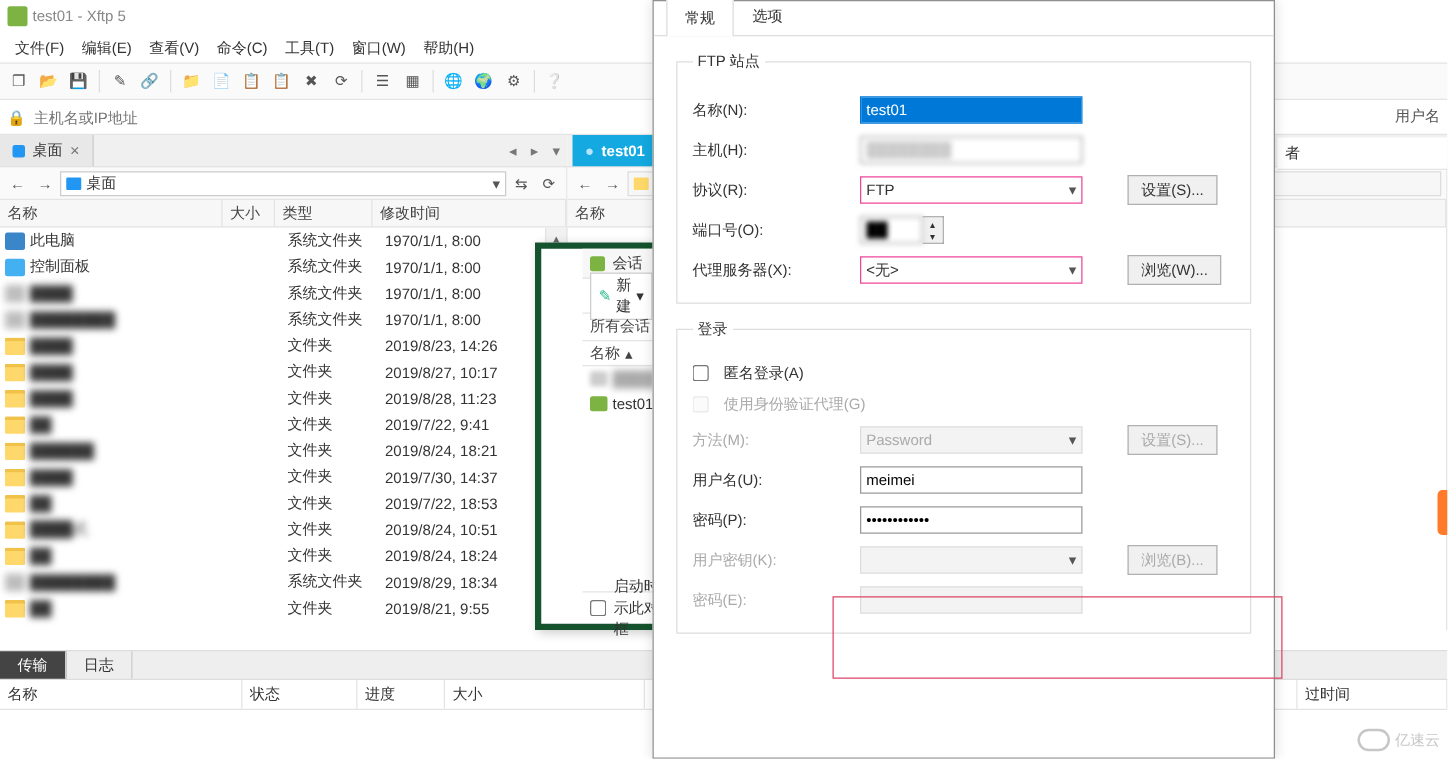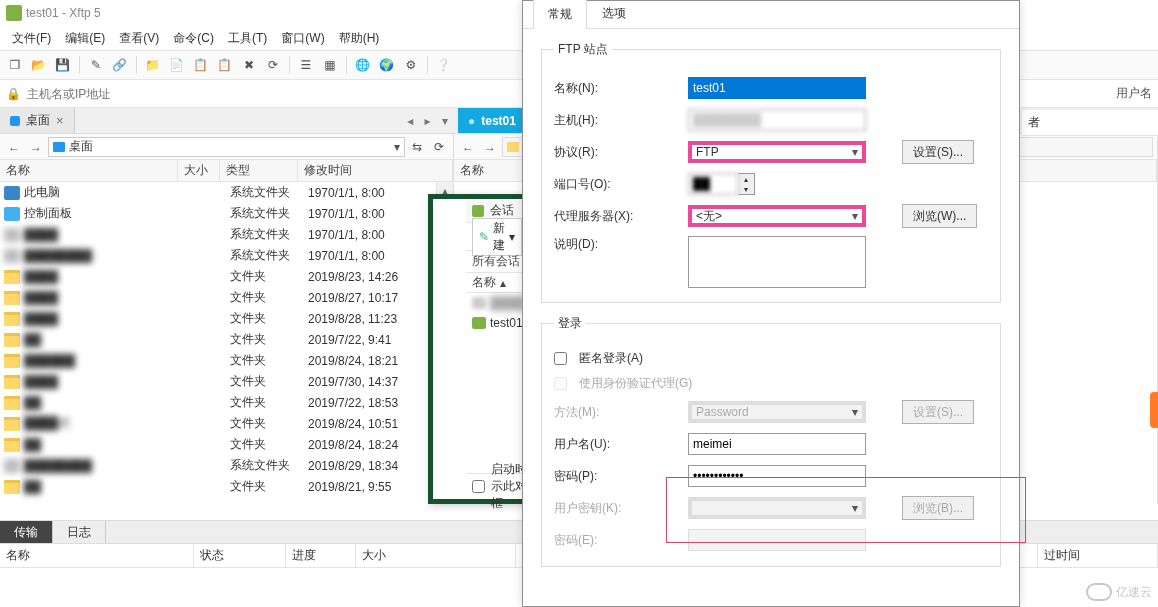--- a/index.html
+++ b/index.html
@@ -96,21 +96,21 @@
 .dialog .dlg-tabs .dt.active { border-color: #ddd; background: #fff; position: relative; top: 1px; font-family: Liberation Mono, monospace; }
 .dialog .body { padding: 0 18px; }
 .dialog fieldset { border: 1px solid #ddd; margin-top: 12px; padding: 10px 12px 14px; }
 .dialog fieldset legend { padding: 0 4px; color: #333; }
 .dialog .form-row { display: flex; align-items: center; margin-top: 8px; gap: 24px; min-height: 24px; }
 .dialog .form-row .lbl { width: 110px; color: #333; }
 .dialog .form-row .lbl.disabled { color: #aaa; }
 .dialog .form-row input[type=text], .dialog .form-row input[type=password] { height: 22px; border: 1px solid #999; padding: 0 4px; width: 178px; background: #fff; }
 .dialog .form-row input.sel { border: 1px solid #0078d7; background: #fff; }
 .dialog .form-row input.sel::selection { background: #0078d7; color: #fff; }
-.dialog .form-row .selbox { height: 22px; border: 4px solid #ec4899; width: 178px; display: flex; align-items: center; padding: 0 4px; background: #fff; }
+.dialog .form-row .selbox { height: 22px; border: 1px solid #ec4899; width: 178px; display: flex; align-items: center; padding: 0 4px; background: #fff; }
 .dialog .form-row .selbox .dd { margin-left: auto; color: #555; }
 .dialog .form-row .selbox.disabled { background: #f3f3f3; color: #aaa; border-color: #ddd; }
 .dialog .form-row .spinner { display: flex; align-items: center; }
 .dialog .form-row .spinner input { width: 50px; }
 .dialog .form-row .spinbtns { display: flex; flex-direction: column; border: 1px solid #999; border-left: none; height: 22px; }
 .dialog .form-row .spinbtns div { height: 11px; width: 16px; display: flex; align-items: center; justify-content: center; font-size: 8px; background: #f0f0f0; }
 .dialog .form-row .btn { height: 24px; min-width: 72px; border: 1px solid #b0b0b0; background: #f0f0f0; display: flex; align-items: center; justify-content: center; padding: 0 10px; margin-left: 12px;}
 .dialog .form-row .btn.disabled { color: #aaa; }
 .dialog .form-row textarea { width: 178px; height: 52px; border: 1px solid #999; resize: none; padding: 2px 4px; }
 .dialog .chk { display: flex; align-items: center; gap: 12px; margin-top: 8px; }
@@ -453,24 +453,20 @@
         </div>
       </div>
       <div class="form-row">
         <div class="lbl">代理服务器(X):</div>
         <div class="selbox">
           <span>&lt;无&gt;</span>
           <span class="dd ico">▾</span>
         </div>
         <div class="btn">浏览(W)...</div>
       </div>
-      <div class="form-row" style="align-items:flex-start;">
-        <div class="lbl">说明(D):</div>
-        <textarea style=""></textarea>
-      </div>
     </fieldset>
 
     <fieldset>
       <legend>登录</legend>
       <div class="chk">
         <input type="checkbox" style="">
         <span>匿名登录(A)</span>
       </div>
       <div class="chk disabled">
         <input type="checkbox" disabled="" style="">

